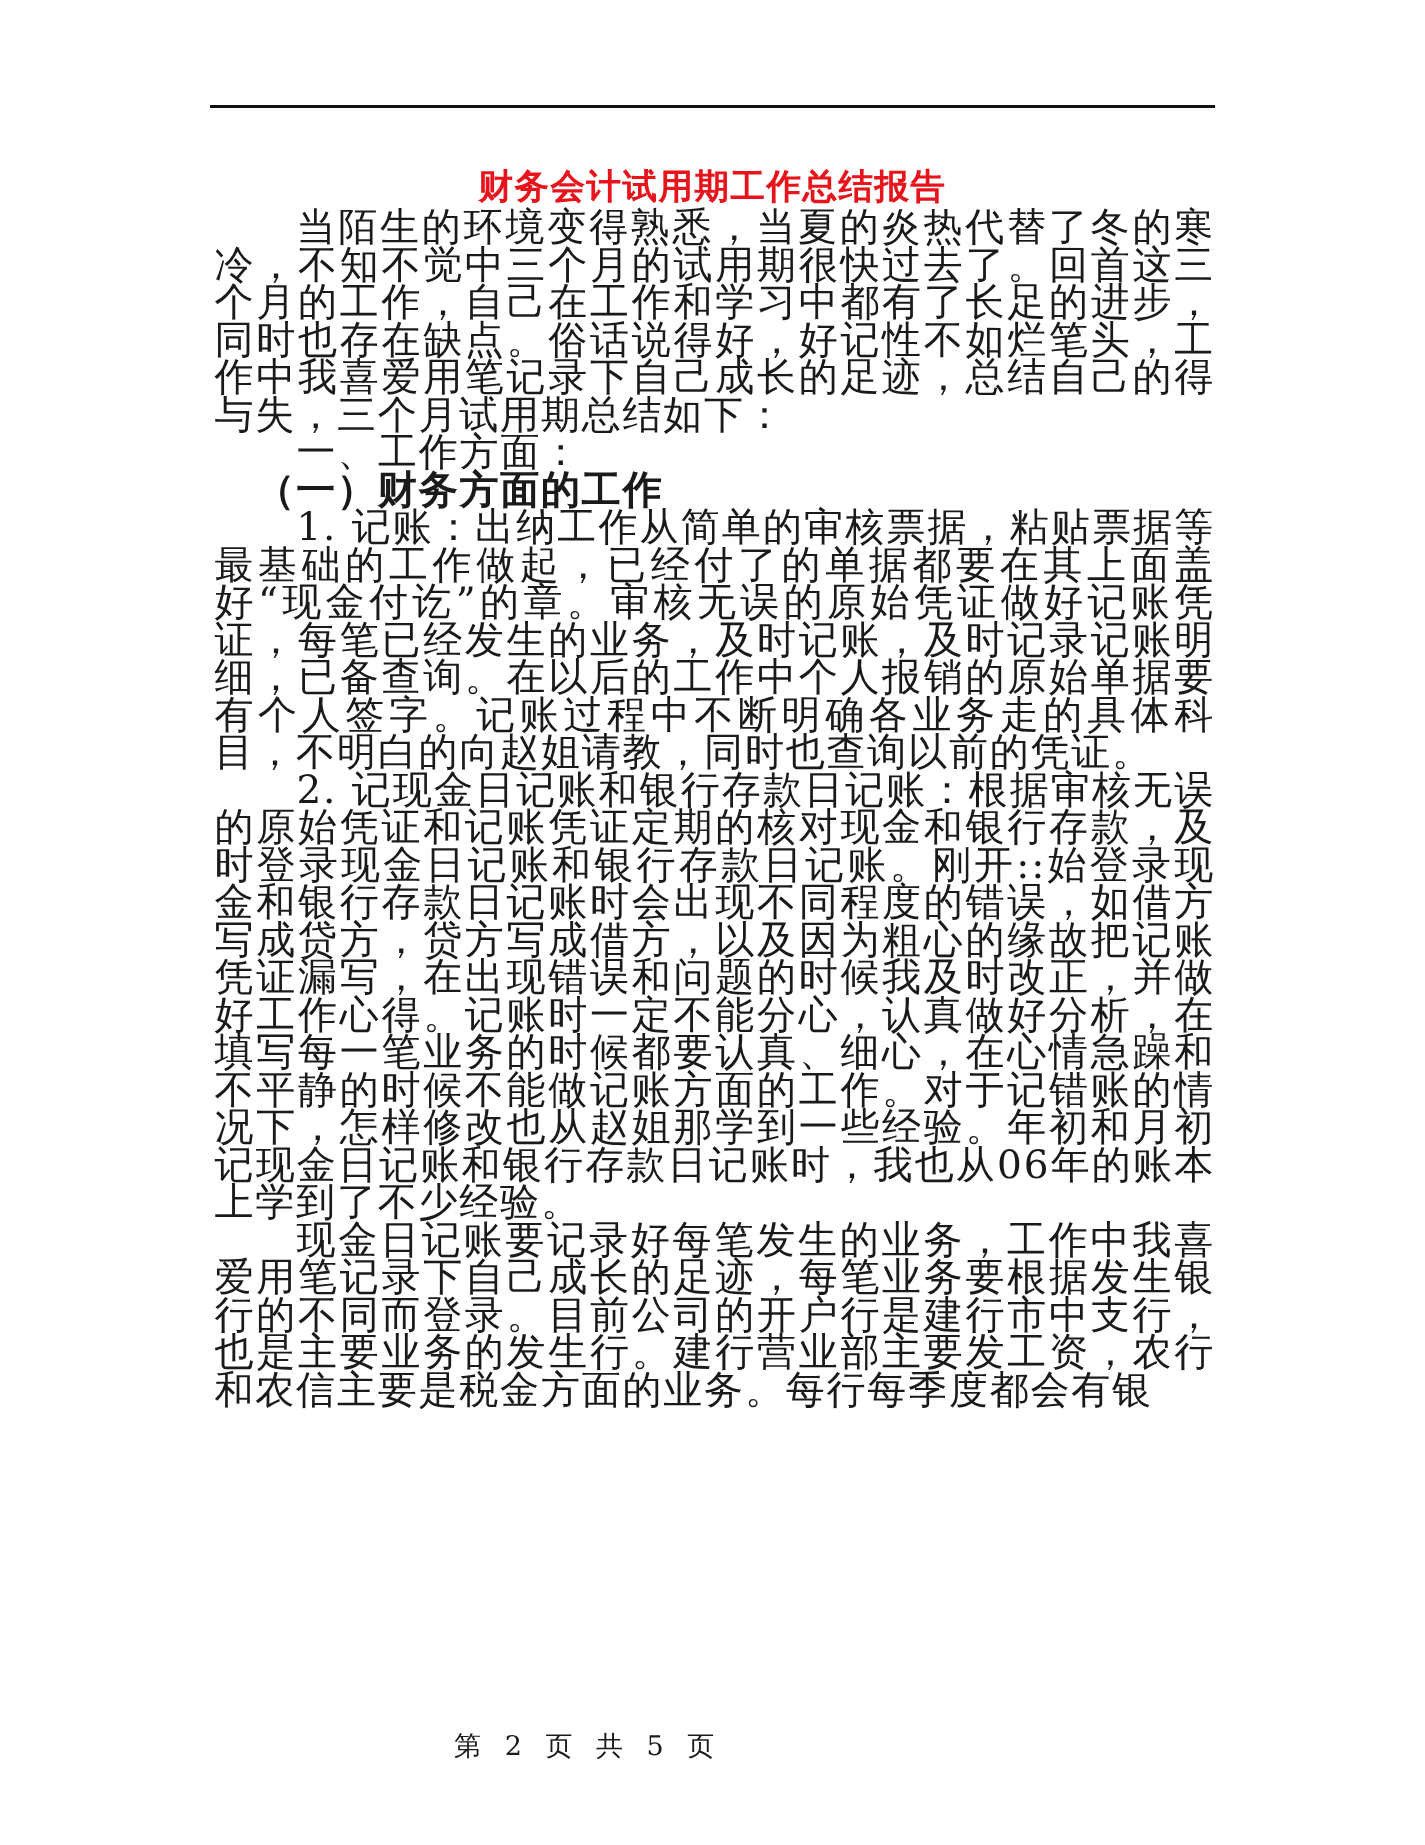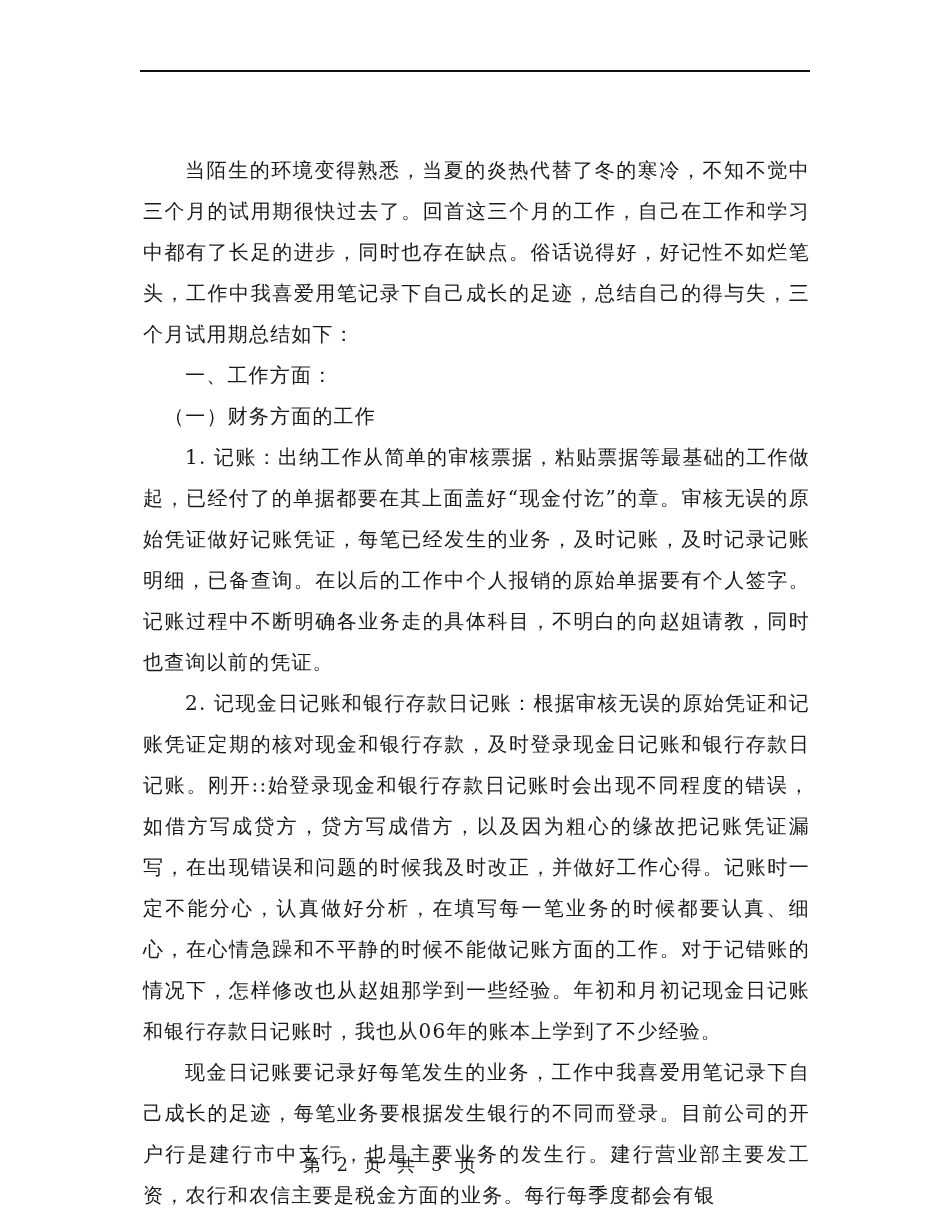--- a/index.html
+++ b/index.html
@@ -38,55 +38,57 @@
       text-align: center;
       font-size: 23px;
       line-height: 34px;
       font-weight: bold;
       letter-spacing: 1px;
       font-family: "DejaVu Sans", "Liberation Sans", sans-serif;
     }
     .body-text {
       position: absolute;
       left: 143px;
-      top: 150px;
+      top: 140px;
       width: 667px;
-      font-size: 20px;
-      line-height: 41px;
+      font-size: 26px;
+      line-height: 25px;
       letter-spacing: 1.2px;
       text-align: justify;
     }
     .body-text p {
       margin: 0;
       padding: 0;
     }
     .indent {
       text-indent: 2.1em;
     }
     .indent-small {
       text-indent: 1.05em;
+      font-weight: bold;
     }
     .footer {
       position: absolute;
       left: 0;
       top: 1152px;
       width: 781px;
       text-align: center;
       font-size: 18px;
       line-height: 26px;
       letter-spacing: 2px;
       word-spacing: 6px;
     }
   </style>
 </head>
 <body>
 
 <div class="page">
   <div class="header-rule"></div>
 
+  <h1 class="title" style="margin:0;color:#e8141c;">财务会计试用期工作总结报告</h1>
 
   <div class="body-text">
     <p class="indent">当陌生的环境变得熟悉，当夏的炎热代替了冬的寒冷，不知不觉中三个月的试用期很快过去了。回首这三个月的工作，自己在工作和学习中都有了长足的进步，同时也存在缺点。俗话说得好，好记性不如烂笔头，工作中我喜爱用笔记录下自己成长的足迹，总结自己的得与失，三个月试用期总结如下：</p>
     <p class="indent">一、工作方面：</p>
     <p class="indent-small">（一）财务方面的工作</p>
     <p class="indent">1. 记账：出纳工作从简单的审核票据，粘贴票据等最基础的工作做起，已经付了的单据都要在其上面盖好“现金付讫”的章。审核无误的原始凭证做好记账凭证，每笔已经发生的业务，及时记账，及时记录记账明细，已备查询。在以后的工作中个人报销的原始单据要有个人签字。记账过程中不断明确各业务走的具体科目，不明白的向赵姐请教，同时也查询以前的凭证。</p>
     <p class="indent">2. 记现金日记账和银行存款日记账：根据审核无误的原始凭证和记账凭证定期的核对现金和银行存款，及时登录现金日记账和银行存款日记账。刚开::始登录现金和银行存款日记账时会出现不同程度的错误，如借方写成贷方，贷方写成借方，以及因为粗心的缘故把记账凭证漏写，在出现错误和问题的时候我及时改正，并做好工作心得。记账时一定不能分心，认真做好分析，在填写每一笔业务的时候都要认真、细心，在心情急躁和不平静的时候不能做记账方面的工作。对于记错账的情况下，怎样修改也从赵姐那学到一些经验。年初和月初记现金日记账和银行存款日记账时，我也从06年的账本上学到了不少经验。</p>
     <p class="indent">现金日记账要记录好每笔发生的业务，工作中我喜爱用笔记录下自己成长的足迹，每笔业务要根据发生银行的不同而登录。目前公司的开户行是建行市中支行，也是主要业务的发生行。建行营业部主要发工资，农行和农信主要是税金方面的业务。每行每季度都会有银</p>
   </div>
 

